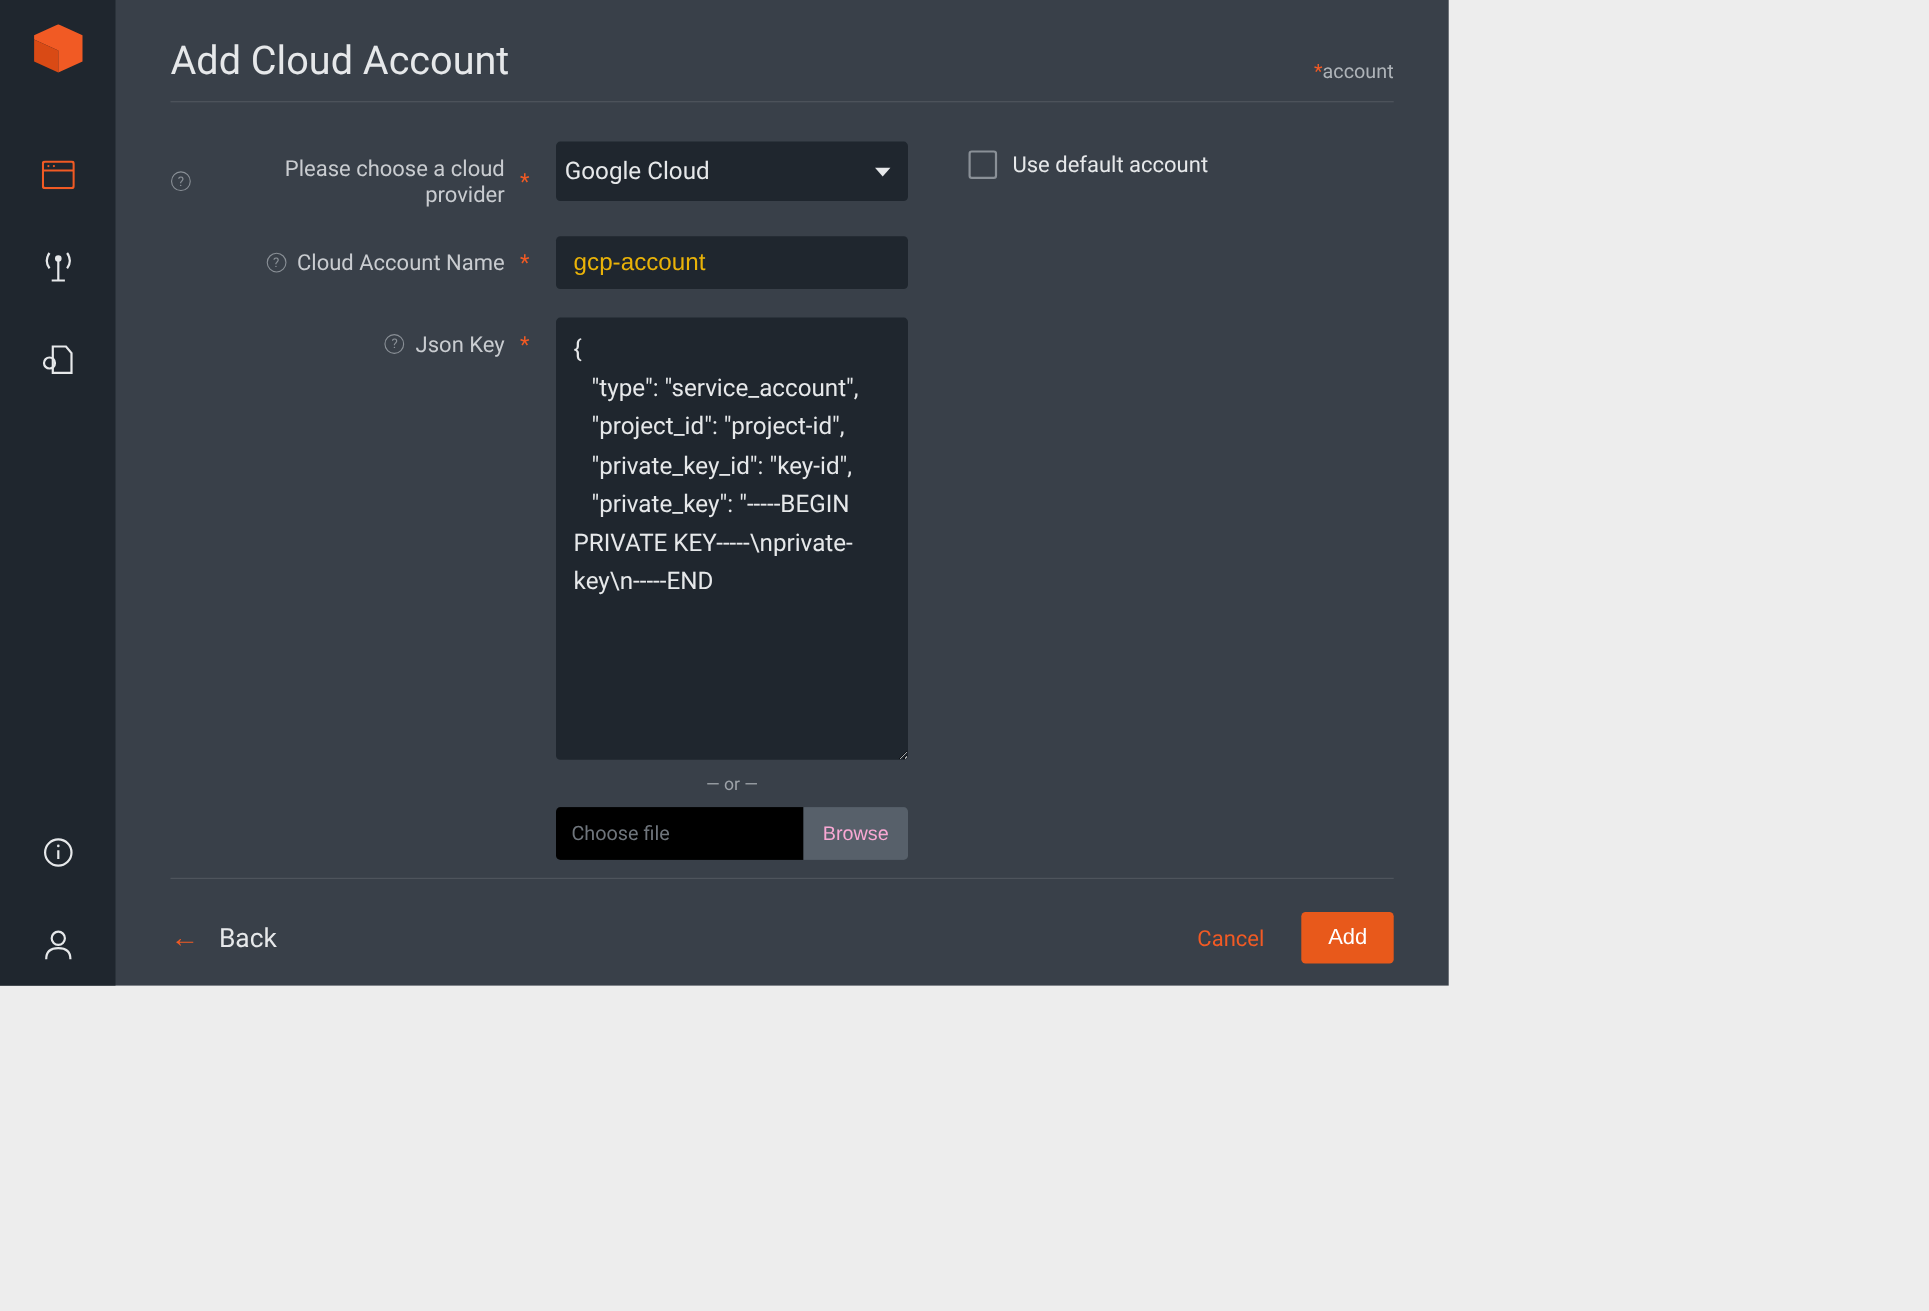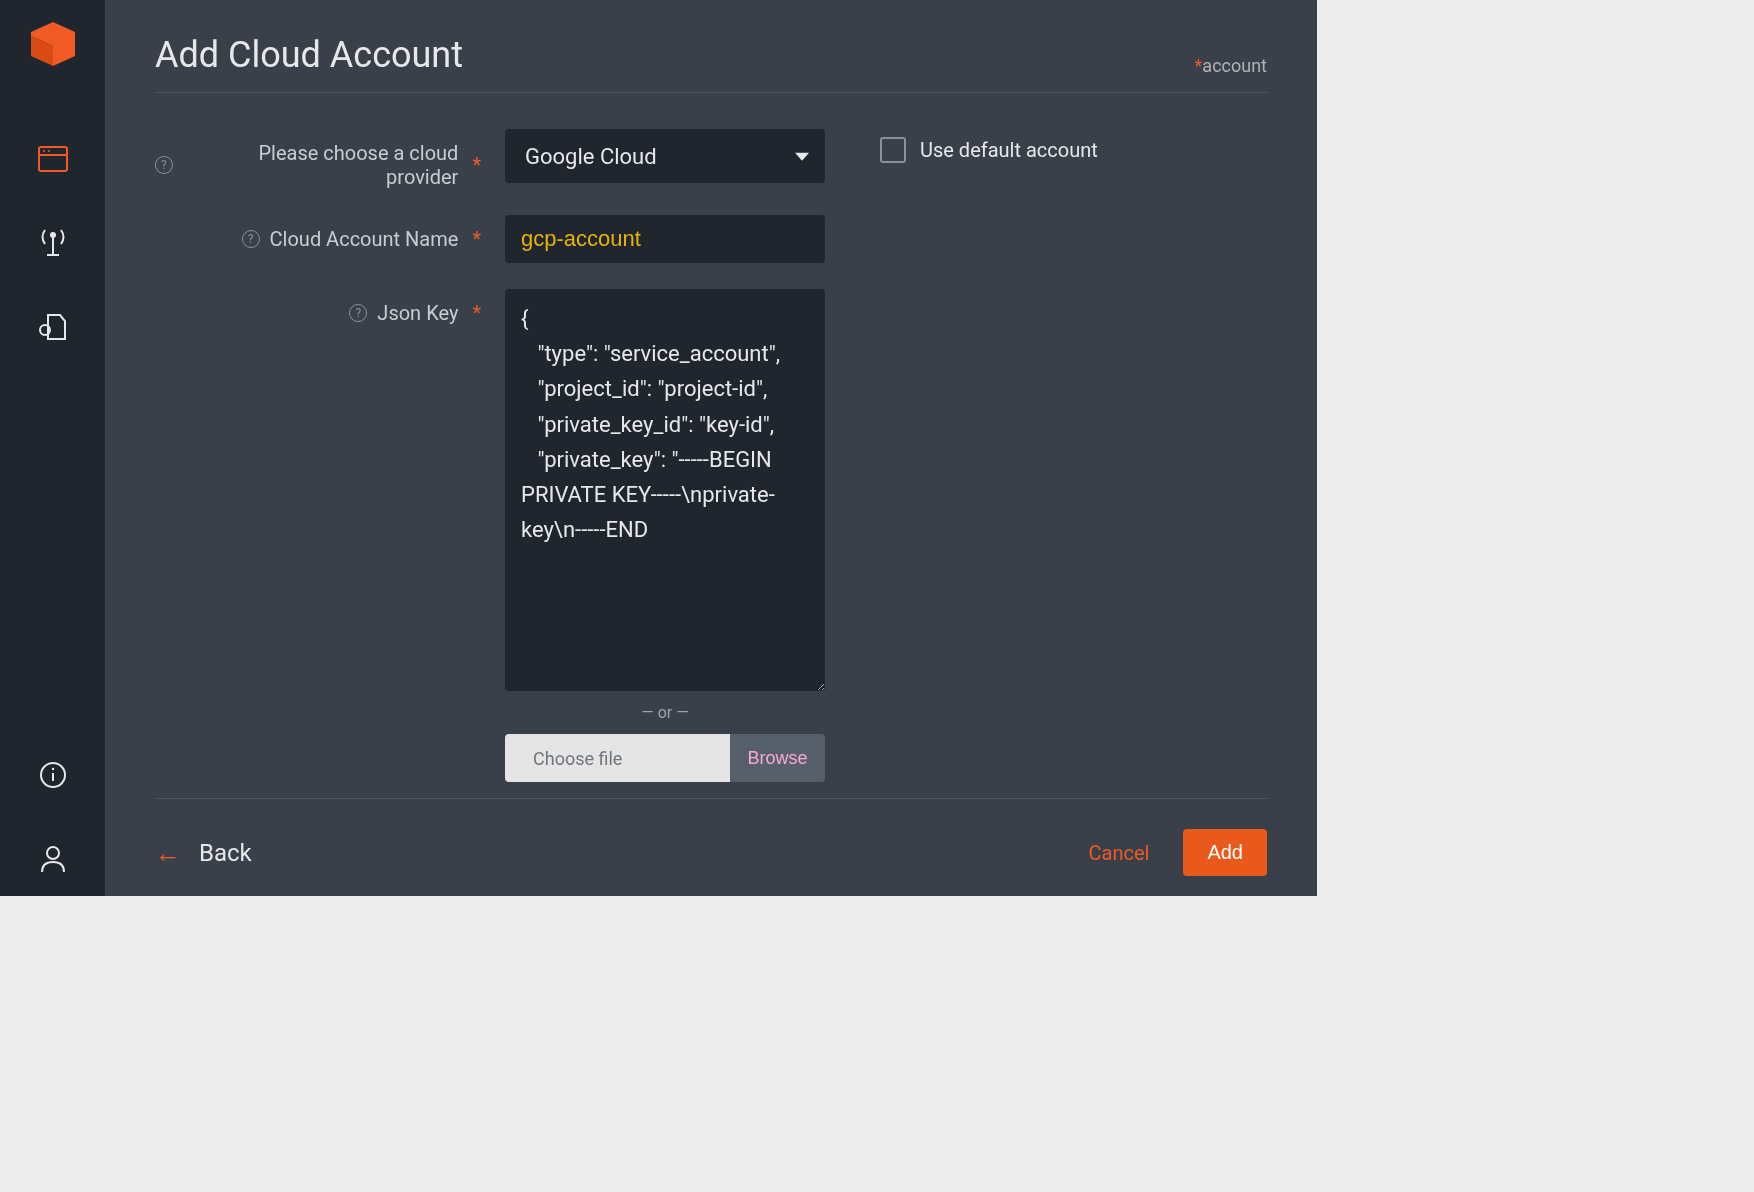--- a/index.html
+++ b/index.html
@@ -115,21 +115,21 @@
     color: #E6E8EA;
   }
   .select-wrap {
     position: relative;
     width: 100%;
     height: 54px;
     background: #1F262E;
     border-radius: 4px;
     display: flex;
     align-items: center;
-    padding: 0 20px;
+    padding: 0 8px;
     cursor: pointer;
     font-size: 22px;
     color: #E6E8EA;
   }
   .select-caret {
     position: absolute;
     right: 16px;
     top: 50%;
     transform: translateY(-40%);
     width: 0; height: 0;
@@ -180,24 +180,24 @@
   }
   .file-picker {
     display: flex;
     width: 100%;
     height: 48px;
     border-radius: 4px;
     overflow: hidden;
   }
   .file-name {
     flex: 1;
-    background: #e5e5e5;
-    display: flex;
-    align-items: center;
-    padding: 0 28px;
+    background: #000000;
+    display: flex;
+    align-items: center;
+    padding: 0 14px;
     font-size: 18px;
     color: #6F757C;
   }
   .browse-btn {
     width: 95px;
     background: #57606A;
     color: #f9a8d4;
     font-size: 18px;
     border: none;
     cursor: pointer;

